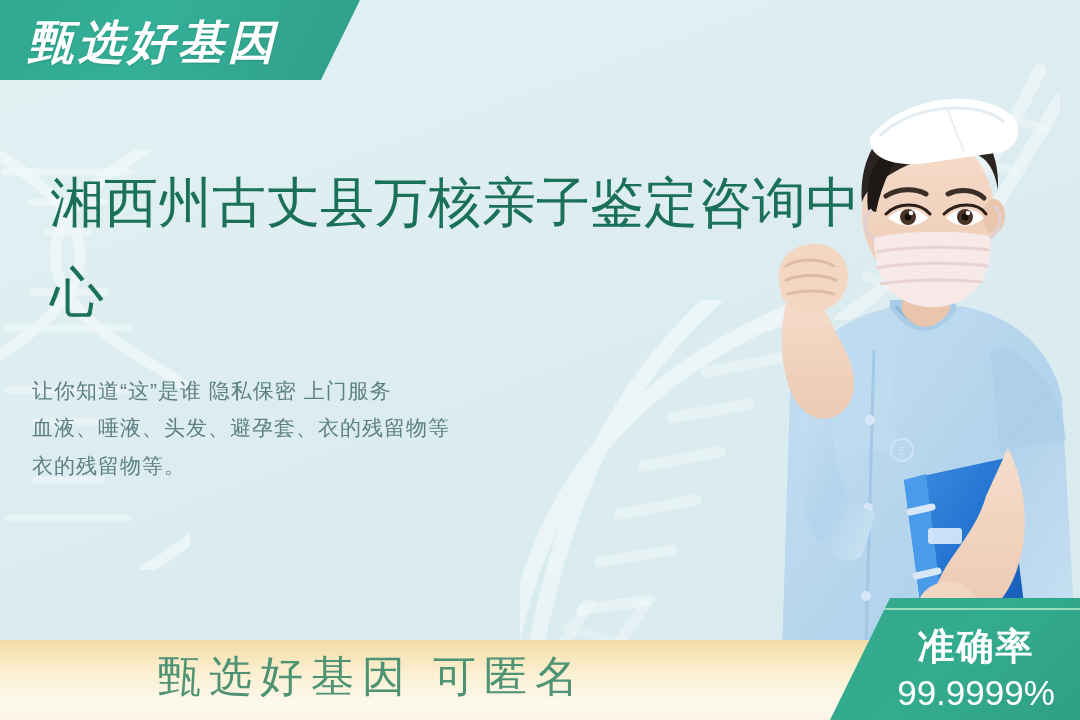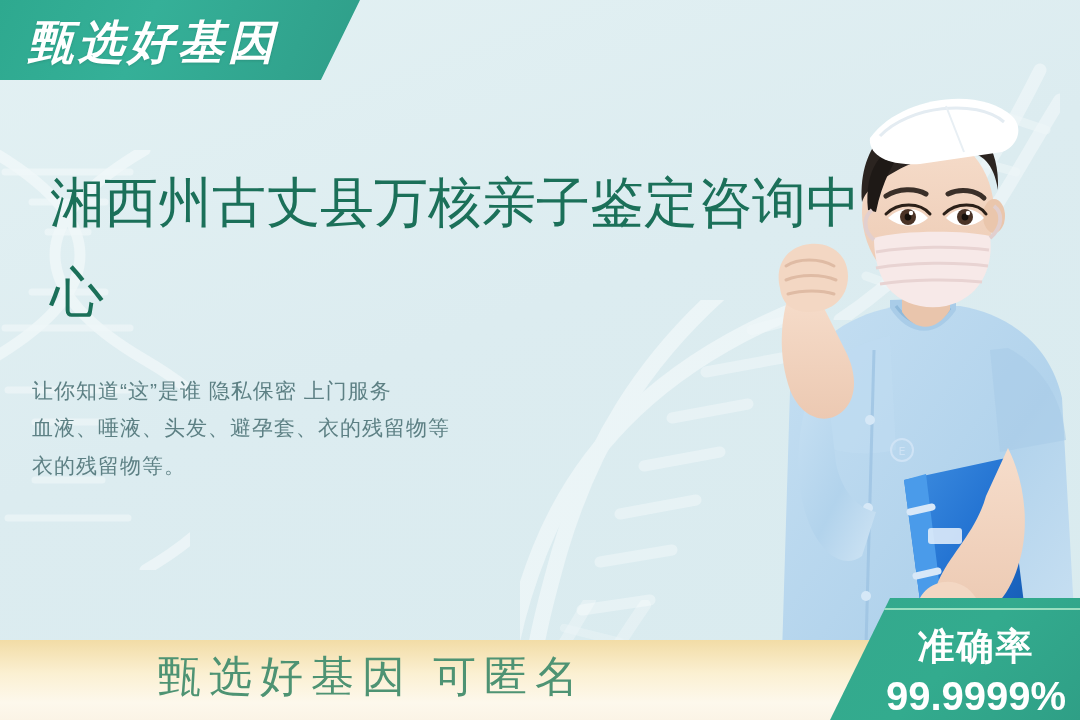--- a/index.html
+++ b/index.html
@@ -80,21 +80,21 @@
     border-top:2px solid rgba(190,240,210,.75);
     border-left:2px solid rgba(190,240,210,.75);
     border-top-left-radius:22px;
     transform:skewX(-19deg);transform-origin:top left;
   }
   .accuracy-text{
     position:absolute;left:48px;top:10px;right:6px;
     text-align:center;color:#ffffff;margin-top:16px;
   }
   .accuracy-label{font-size:37px;font-weight:700;letter-spacing:2px;line-height:1.25;}
-  .accuracy-value{font-size:40px;font-weight:700;letter-spacing:0px;line-height:1.2;margin-top:2px;}
+  .accuracy-value{font-size:35px;font-weight:400;letter-spacing:0px;line-height:1.2;margin-top:2px;}
 </style>
 </head>
 <body>
 
 <div class="poster">
 
   <div class="helix helix-left">
     <svg viewBox="0 0 230 420" xmlns="http://www.w3.org/2000/svg">
       <g stroke="#ffffff" stroke-width="11" fill="none" opacity="0.85" stroke-linecap="round">
         <path d="M30,0 C150,70 150,140 30,210 C-90,280 -90,350 30,420"></path>

